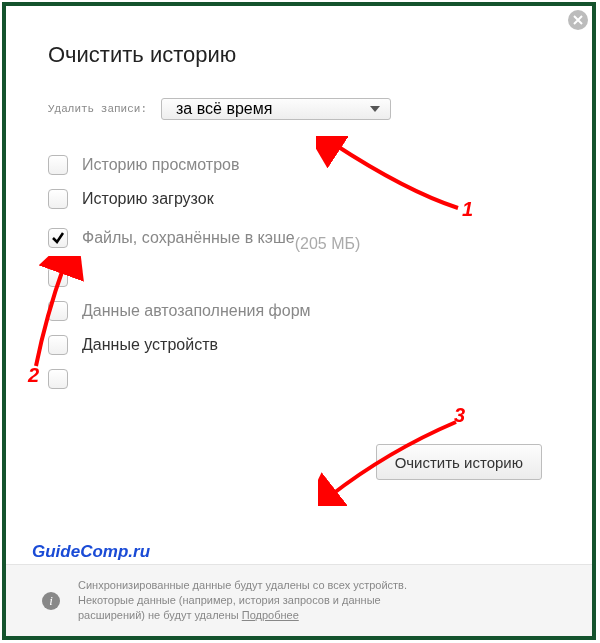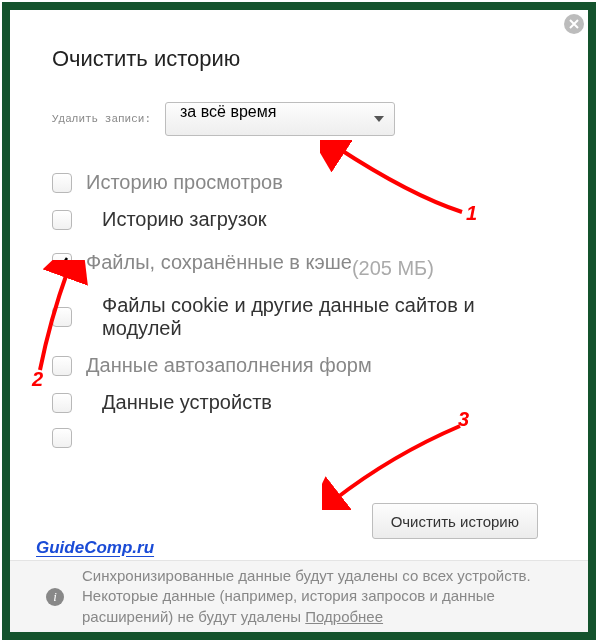--- a/index.html
+++ b/index.html
@@ -9,21 +9,21 @@
     font-family: Arial, sans-serif;
     background: #fff;
     width: 600px;
     height: 643px;
     position: relative;
   }
   .frame {
     position: absolute;
     top: 2px; left: 2px;
     width: 594px; height: 638px;
-    border: 8px solid #14532d;
+    border: 4px solid #14532d;
     background: #fff;
   }
   .close-btn {
     position: absolute;
     top: 4px;
     right: 4px;
     width: 20px;
     height: 20px;
     border-radius: 50%;
     background: #bcbcbc;
@@ -51,27 +51,28 @@
   }
   .row-label {
     font-size: 11px;
     color: #888;
     margin-right: 14px;
     font-family: Liberation Mono, monospace;
   }
   .select {
     position: relative;
     width: 230px;
-    height: 34px;
+    height: 22px;
     border: 1px solid #bdbdbd;
     border-radius: 3px;
     background: linear-gradient(#fdfdfd, #eeeeee);
     font-size: 16px;
     padding: 0 34px 0 14px;
     display: flex;
+    align-items: center;
     cursor: pointer;
   }
   .select .chev {
     position: absolute;
     right: 10px; top: 50%;
     transform: translateY(-50%);
     width: 0; height: 0;
     border-left: 5px solid transparent;
     border-right: 5px solid transparent;
     border-top: 6px solid #555;
@@ -93,24 +94,24 @@
     margin-right: 14px;
     display: flex;
     align-items: center;
     justify-content: center;
     cursor: pointer;
     flex-shrink: 0;
   }
   .cb.checked svg { display: block; }
   .cb svg { width: 14px; height: 14px; display: none; }
   .opt-label {
-    font-size: 20px;
-    color: #888;
-  }
-  .opt-label.dark { color: #333; margin-left: 16px; }
+    font-size: 16px;
+    color: #888;
+  }
+  .opt-label.dark { color: #333; }
   .opt-sub { color: #aaa; margin-top: 12px; }
   .buttons {
     display: flex;
     justify-content: flex-end;
     gap: 12px;
     margin-top: 48px;
     padding-right: 8px;
   }
   .btn {
     height: 36px;
@@ -125,21 +126,20 @@
     cursor: pointer;
   }
   .watermark {
     position: absolute;
     bottom: 74px;
     left: 26px;
     font-size: 17px;
     font-style: italic;
     font-weight: bold;
     color: #1a4bd6;
-    text-decoration: underline;
     text-underline-offset: 3px;
   }
   .footer {
     position: absolute;
     bottom: 0; left: 0; right: 0;
     height: 72px;
     border-top: 1px solid #e4e4e4;
     background: #f5f5f5;
     display: flex;
     align-items: center;
@@ -153,21 +153,21 @@
     font-family: Georgia, serif;
     font-style: italic;
     font-size: 13px;
     display: flex;
     align-items: center;
     justify-content: center;
     margin-right: 18px;
     flex-shrink: 0;
   }
   .footer-text {
-    font-size: 15px;
+    font-size: 11px;
     color: #888;
     line-height: 1.35;
   }
   .footer-text a {
     color: #888;
     text-decoration: underline;
   }
 
   
   .anno {
@@ -218,21 +218,20 @@
           <div class="cb checked">
             <svg viewBox="0 0 14 14">
               <path d="M2 7 L6 11 L12 2" stroke="#000" stroke-width="2.5" fill="none"></path>
             </svg>
           </div>
           <span class="opt-label">Файлы, сохранённые в кэше</span>
           <span class="opt-label opt-sub"> (205 МБ)</span>
         </div>
         <div class="opt">
           <div class="cb"></div>
-          <span class="opt-label dark">Файлы cookie и другие данные сайтов и модулей</span>
         </div>
         <div class="opt">
           <div class="cb"></div>
           <span class="opt-label">Данные автозаполнения форм</span>
         </div>
         <div class="opt">
           <div class="cb"></div>
           <span class="opt-label dark">Данные устройств</span>
         </div>
         <div class="opt">

